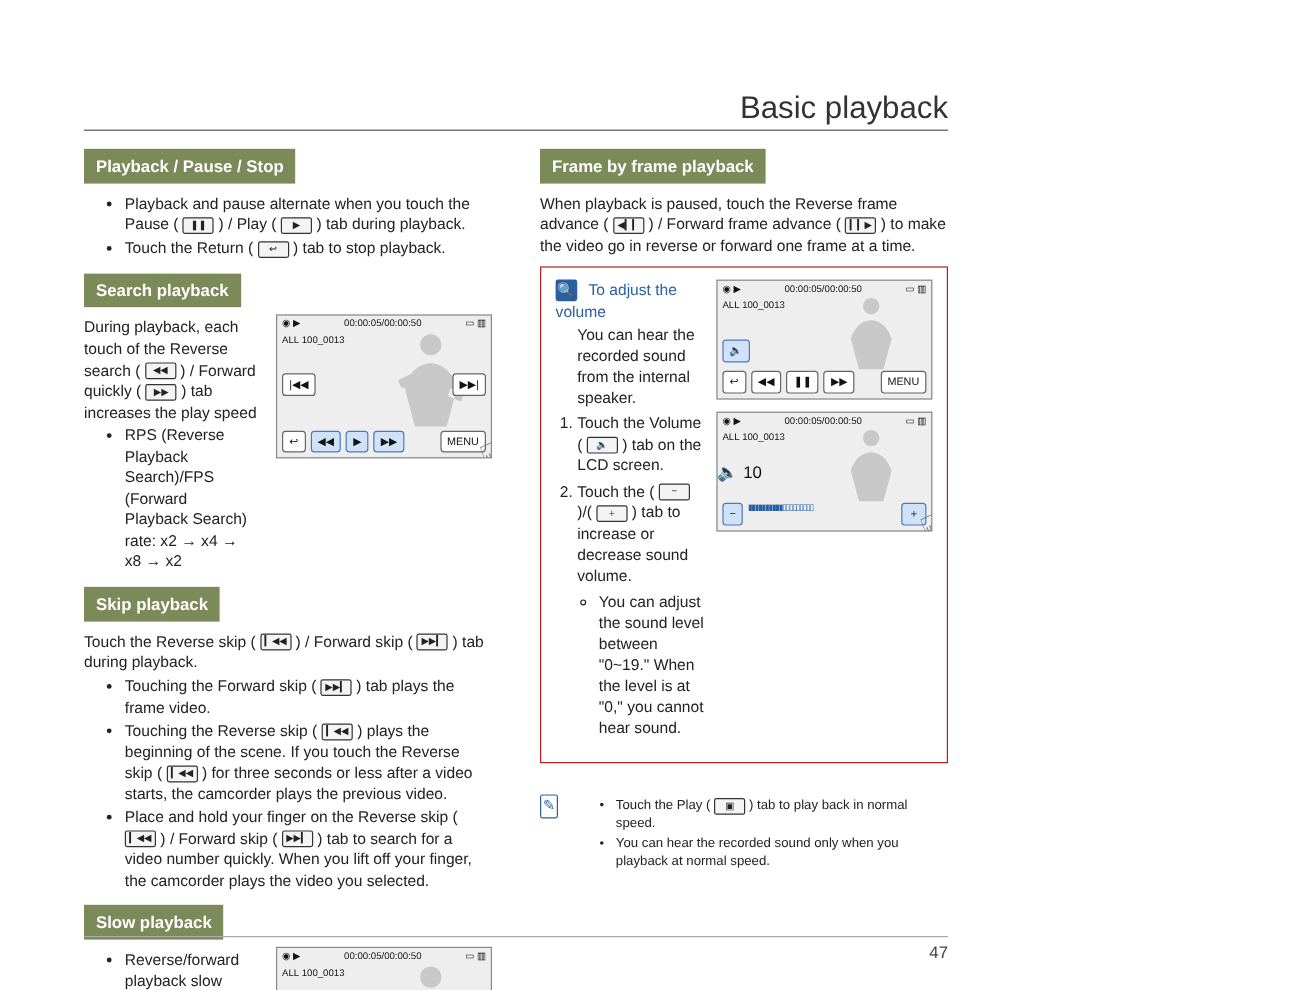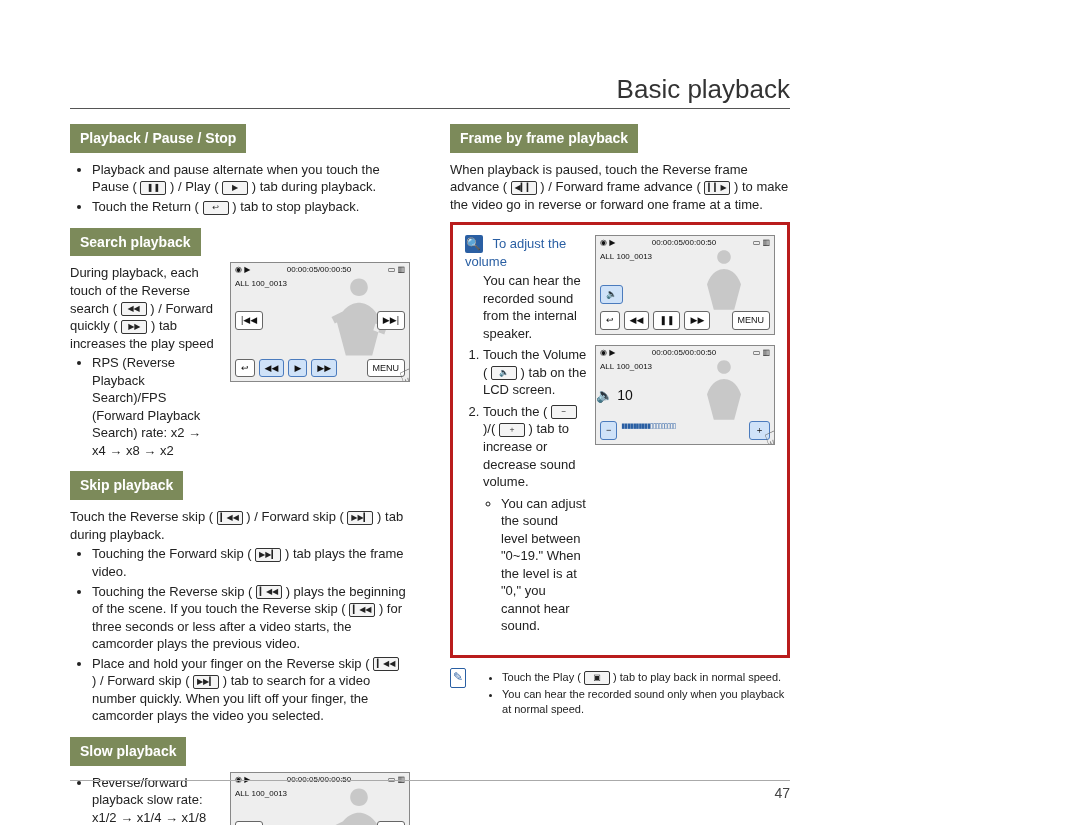--- a/index.html
+++ b/index.html
@@ -3,40 +3,40 @@
 <meta charset="utf-8">
 <style>
   html,body{margin:0;padding:0;background:#fff;font-family:Arial,Helvetica,sans-serif;color:#222;font-size:13px;line-height:1.35}
   .page{width:860px;height:825px;position:relative;box-sizing:border-box;padding:60px 70px 20px 70px}
   .page-title{position:absolute;top:72px;right:70px;font-size:26px;color:#333;font-weight:normal}
   .hr{position:absolute;top:108px;left:70px;right:70px;border-top:1px solid #555}
   .cols{display:flex;gap:40px;margin-top:60px}
   .col{flex:1;min-width:0}
   .h{display:inline-block;background:#7c8a5a;color:#fff;font-size:14px;font-weight:bold;padding:5px 10px;margin:4px 0 6px 0}
   ul{margin:2px 0 8px 18px;padding:0}
-  li{margin:2px 4px}
+  li{margin:2px 16px}
   .p{margin:2px 0 2px 0}
   .sub{margin-left:18px}
   .ic{display:inline-block;min-width:20px;height:12px;border:1px solid #333;border-radius:2px;font-size:8px;line-height:12px;text-align:center;vertical-align:middle;padding:0 2px;background:#f4f4f4;font-family:Arial}
   .flexrow{display:flex;align-items:flex-start;gap:8px}
   .textcol{flex:1}
   .thumb{width:180px;height:120px;border:1px solid #888;background:#eee;position:relative;box-sizing:border-box;font-size:8px;color:#111;overflow:hidden}
   .thumb .top{position:absolute;top:2px;left:4px;right:4px;display:flex;justify-content:space-between}
   .thumb .label{position:absolute;top:16px;left:4px;font-size:8px}
   .silhouette{position:absolute;right:10px;top:10px;bottom:20px;width:80px}
   .silhouette svg{width:100%;height:100%}
   .row{position:absolute;left:4px;right:4px;display:flex;gap:4px}
   .row .btn{flex:0 0 auto;border:1px solid #666;background:#fff;font-size:9px;padding:2px 5px;border-radius:3px}
   .row .btn.sel{background:#cfe2f8;border-color:#4b7bbd}
   .row .sp{flex:1}
   .row-top{top:48px}
   .row-bot{bottom:4px}
   .row-mid{bottom:30px}
   .hand{position:absolute;right:-8px;bottom:-16px;font-size:26px;color:#666;transform:rotate(-20deg)}
-  .notebox{border:3px solid #b91c1c;padding:10px 12px 12px 12px;margin:8px 0 10px 0}
+  .notebox{border:1px solid #b91c1c;padding:10px 12px 12px 12px;margin:8px 0 26px 0}
   .note-title{color:#2a5fa3;font-size:13px;margin-bottom:4px}
   .q{display:inline-block;width:18px;height:18px;background:#2a5fa3;color:#fff;font-size:12px;text-align:center;line-height:18px;border-radius:2px;vertical-align:top;margin-right:6px}
   .pencil{display:inline-block;width:18px;height:18px;border:1px solid #2a5fa3;color:#2a5fa3;font-size:12px;text-align:center;line-height:16px;border-radius:2px;vertical-align:top;margin-right:6px}
   ol{margin:4px 0 4px 20px;padding:0}
   ol li{margin:4px 0}
   .small{font-size:11px}
   .pagenum{position:absolute;bottom:22px;right:70px;font-size:14px;color:#444}
   .pageline{position:absolute;bottom:44px;left:70px;right:70px;border-top:1px solid #aaa}
   .vbar{font-size:7px;letter-spacing:-1px;color:#2a5fa3}
 </style>

